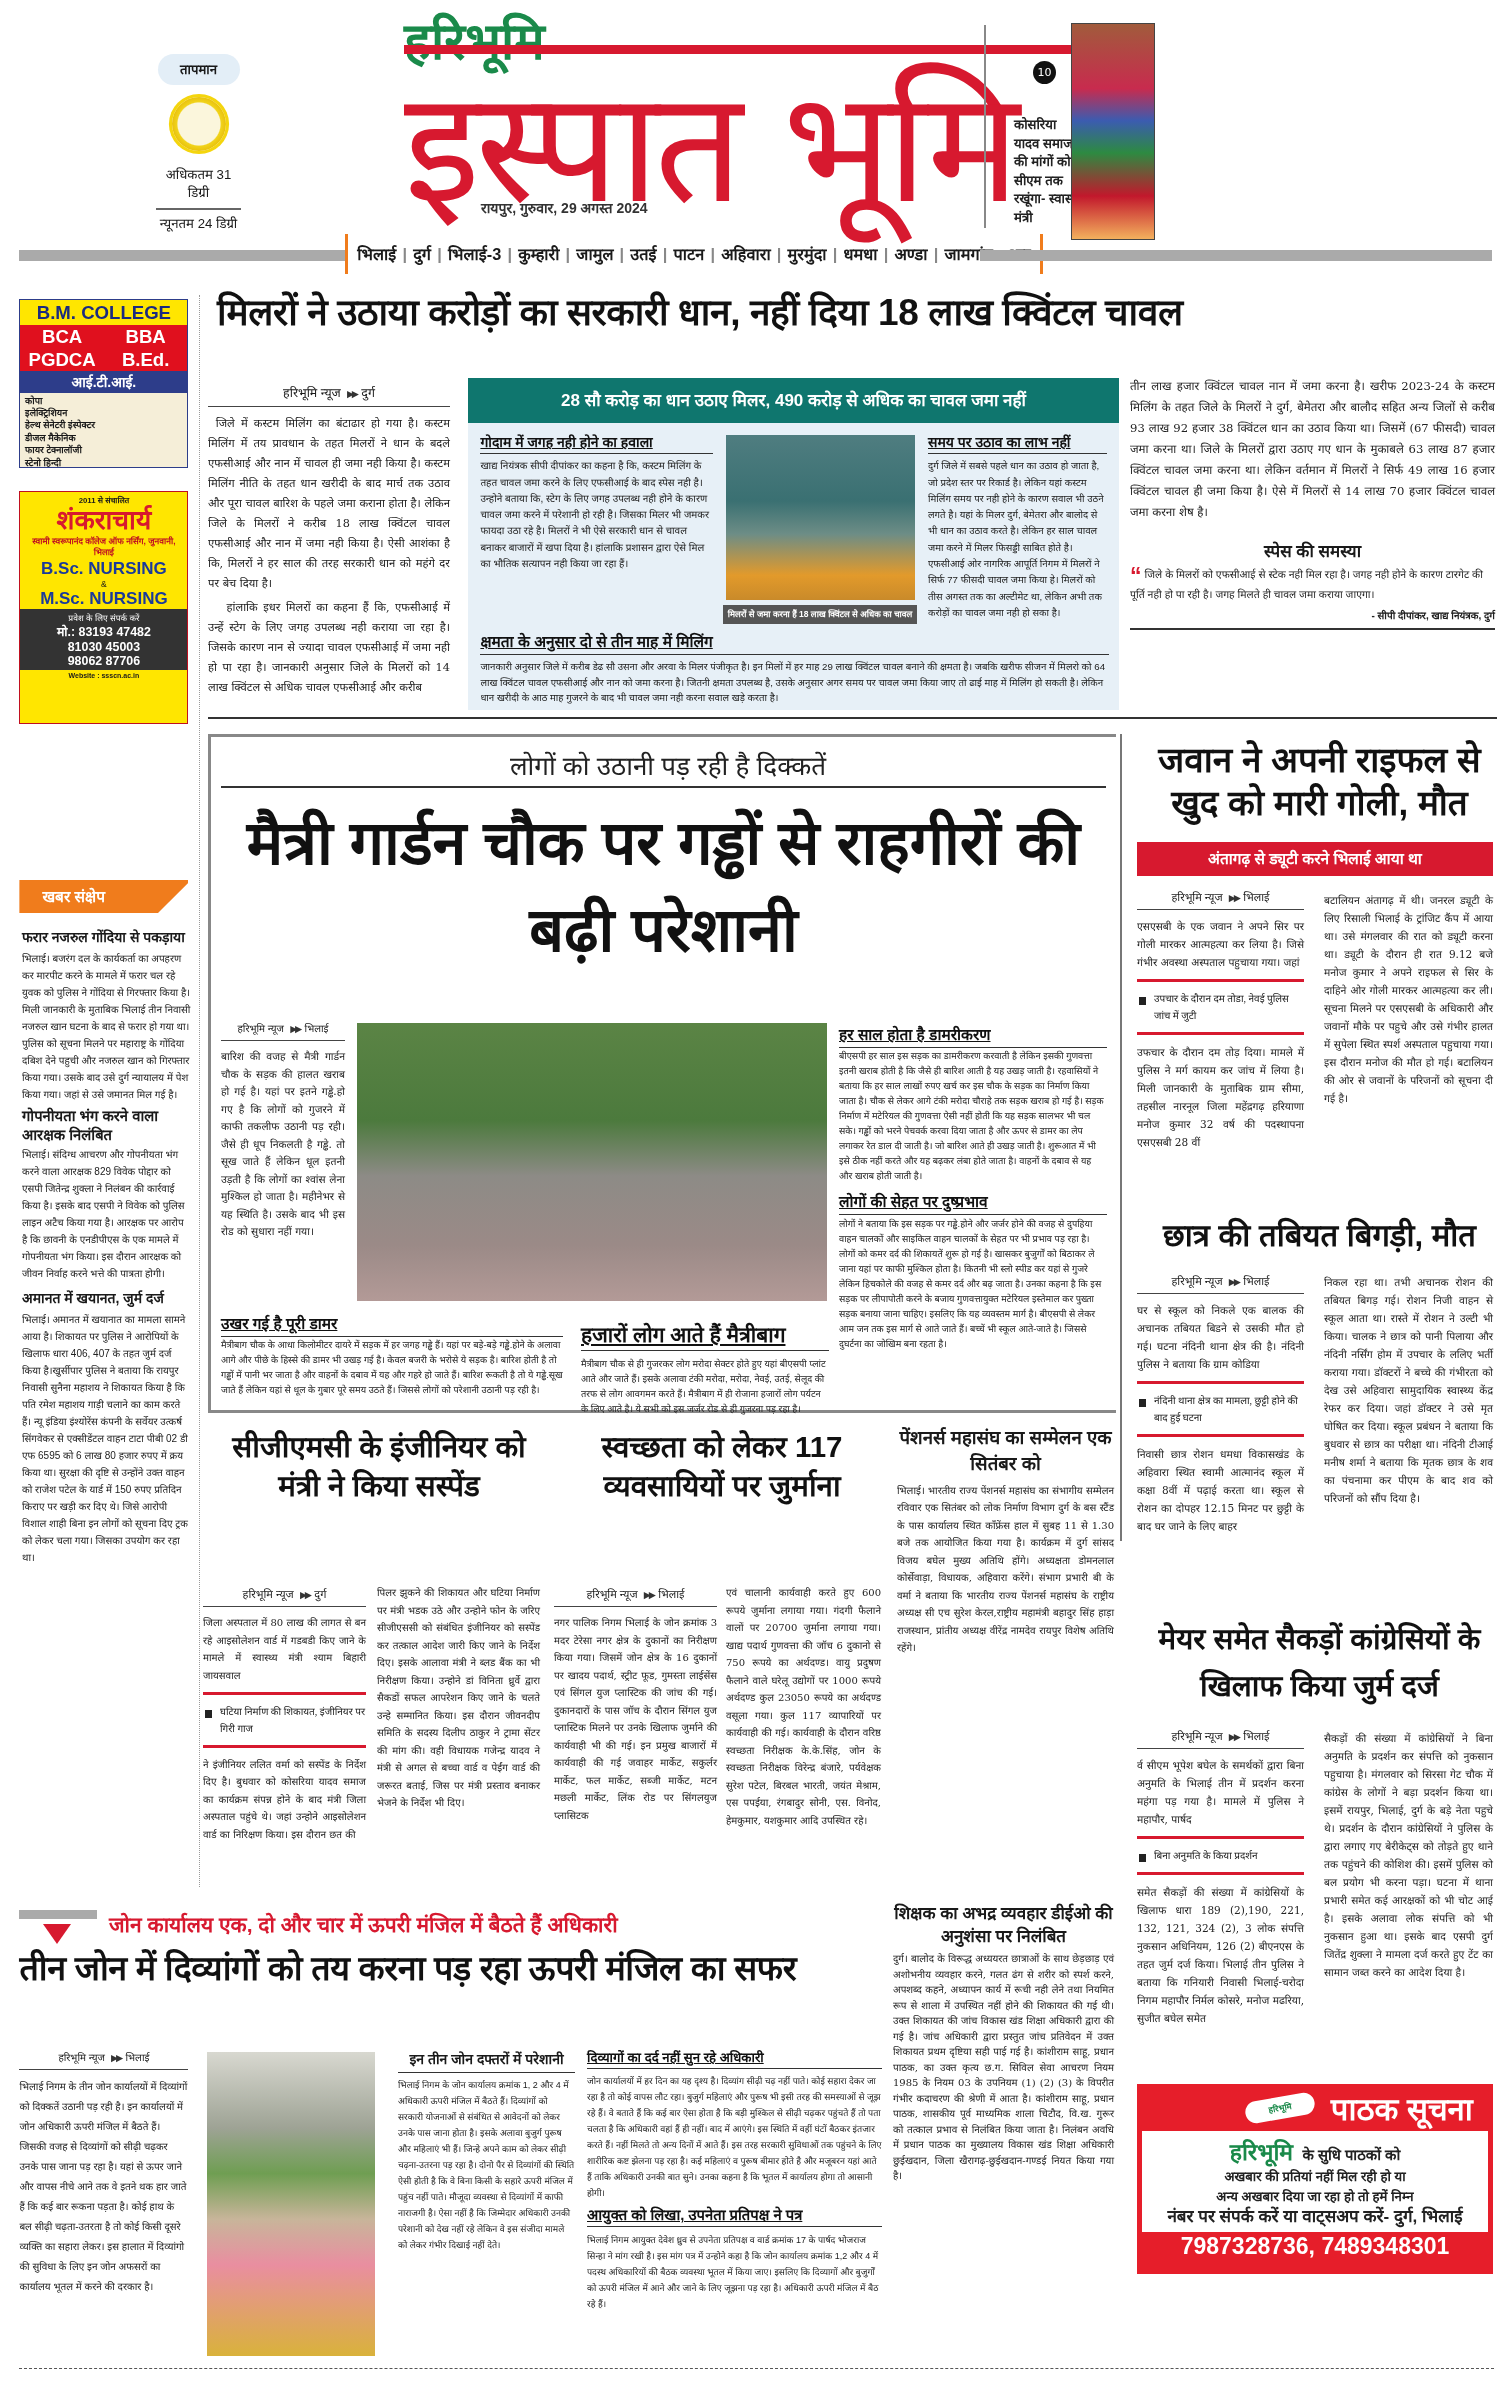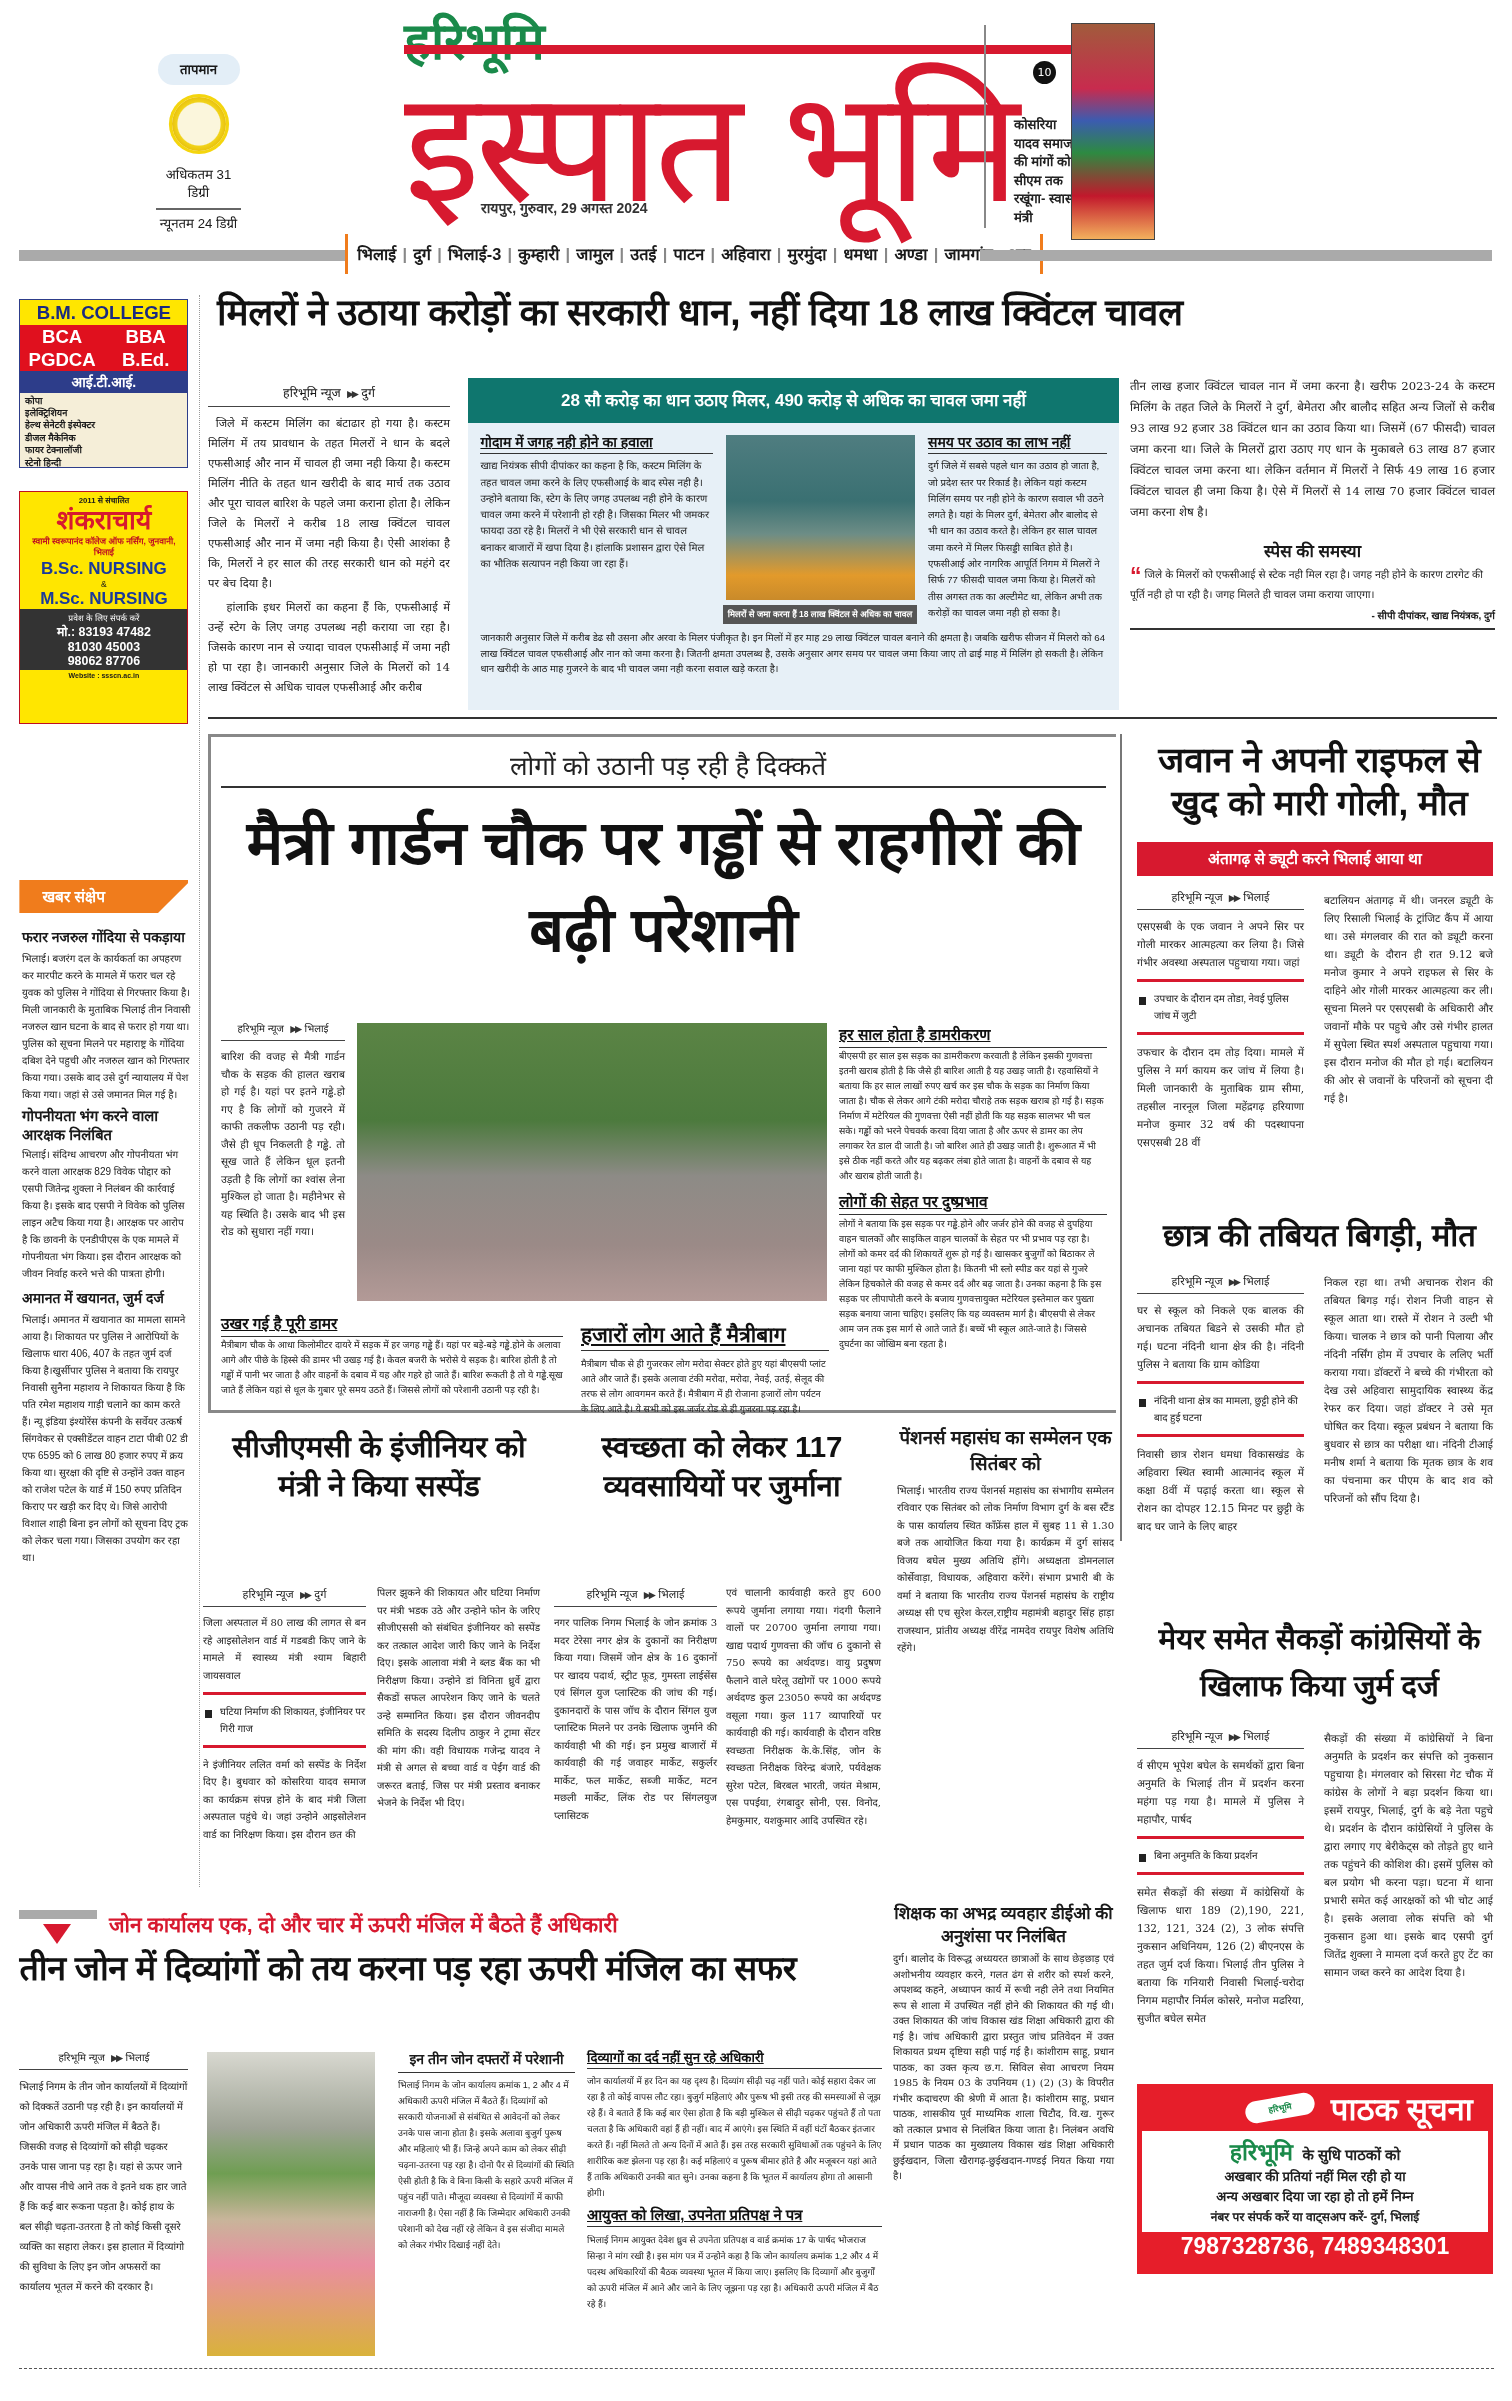--- a/index.html
+++ b/index.html
@@ -134,20 +134,21 @@
     <div class="subhead-u" style="font-size:14px">गोदाम में जगह नही होने का हवाला</div>
     <p class="body-sm" style="font-size:10px;line-height:16.3px">खाद्य नियंत्रक सीपी दीपांकर का कहना है कि, कस्टम मिलिंग के तहत चावल जमा करने के लिए एफसीआई के बाद स्पेस नही है। उन्होने बताया कि, स्टेग के लिए जगह उपलब्ध नही होने के कारण चावल जमा करने में परेशानी हो रही है। जिसका मिलर भी जमकर फायदा उठा रहे है। मिलरों ने भी ऐसे सरकारी धान से चावल बनाकर बाजारों में खपा दिया है। हांलाकि प्रशासन द्वारा ऐसे मिल का भौतिक सत्यापन नही किया जा रहा हैं।</p>
   </div>
   <div class="photo" style="position:absolute;left:258px;top:57px;width:189px;height:165px;background:linear-gradient(180deg,#4f7d80 0%,#3a7072 40%,#6d8d86 60%,#e29a2b 85%,#c98a2a 100%)"></div>
   <div style="position:absolute;left:255px;top:227px;width:194px;background:#555;color:#fff;font-family:'Liberation Sans',sans-serif;font-size:8.5px;font-weight:bold;line-height:18.6px;text-align:center;white-space:nowrap;overflow:hidden">मिलरों से जमा करना हैं 18 लाख क्विंटल से अधिक का चावल</div>
   <div style="position:absolute;left:460px;top:54px;width:179px">
     <div class="subhead-u" style="font-size:14px">समय पर उठाव का लाभ नहीं</div>
     <p class="body-sm" style="font-size:9.7px;line-height:16.3px">दुर्ग जिले में सबसे पहले धान का उठाव हो जाता है, जो प्रदेश स्तर पर रिकार्ड है। लेकिन यहां कस्टम मिलिंग समय पर नही होने के कारण सवाल भी उठने लगते है। यहां के मिलर दुर्ग, बेमेतरा और बालोद से भी धान का उठाव करते है। लेकिन हर साल चावल जमा करने में मिलर फिसड्डी साबित होते है। एफसीआई ओर नागरिक आपूर्ति निगम में मिलरों ने सिर्फ 77 फीसदी चावल जमा किया हे। मिलरों को तीस अगस्त तक का अल्टीमेट था, लेकिन अभी तक करोड़ों का चावल जमा नही हो सका है।</p>
   </div>
   <div style="position:absolute;left:12.4px;top:252px;width:629px">
+    <div class="subhead-u" style="font-size:15.5px">क्षमता के अनुसार दो से तीन माह में मिलिंग</div>
     <p class="body-sm" style="font-size:9.7px;line-height:15.5px">जानकारी अनुसार जिले में करीब डेढ सौ उसना और अरवा के मिलर पंजीकृत है। इन मिलों में हर माह 29 लाख क्विंटल चावल बनाने की क्षमता है। जबकि खरीफ सीजन में मिलरो को 64 लाख क्विंटल चावल एफसीआई और नान को जमा करना है। जितनी क्षमता उपलब्ध है, उसके अनुसार अगर समय पर चावल जमा किया जाए तो ढाई माह में मिलिंग हो सकती है। लेकिन धान खरीदी के आठ माह गुजरने के बाद भी चावल जमा नही करना सवाल खड़े करता है।</p>
   </div>
 </div>
 
 <div class="abs" style="left:1130px;top:376px;width:365px">
   <p class="body-txt" style="font-size:11.6px;line-height:21px">तीन लाख हजार क्विंटल चावल नान में जमा करना है। खरीफ 2023-24 के कस्टम मिलिंग के तहत जिले के मिलरों ने दुर्ग, बेमेतरा और बालौद सहित अन्य जिलों से करीब 93 लाख 92 हजार 38 क्विंटल धान का उठाव किया था। जिसमें (67 फीसदी) चावल जमा करना था। जिले के मिलरों द्वारा उठाए गए धान के मुकाबले 63 लाख 87 हजार क्विंटल चावल जमा करना था। लेकिन वर्तमान में मिलरों ने सिर्फ 49 लाख 16 हजार क्विंटल चावल ही जमा किया है। ऐसे में मिलरों से 14 लाख 70 हजार क्विंटल चावल जमा करना शेष है।</p>
   <div style="font-family:'Liberation Sans',sans-serif;font-weight:bold;font-size:17px;text-align:center;margin-top:15.5px">स्पेस की समस्या</div>
   <p class="body-sm" style="font-size:10.5px;line-height:18px;margin-top:3.1px"><span style="color:#d7192f;font-size:23px;font-weight:bold;vertical-align:-6.2px;margin-right:3.1px">“</span><span>जिले के मिलरों को एफसीआई से स्टेक नही मिल रहा है। जगह नही होने के कारण टारगेट की पूर्ति नही हो पा रही है। जगह मिलते ही चावल जमा कराया जाएगा।</span></p>
   <div class="body-sm" style="text-align:right;font-size:10px;font-weight:bold;margin-top:3.1px;padding-bottom:3.1px;border-bottom:2.3px solid #333">- सीपी दीपांकर, खाद्य नियंत्रक, दुर्ग</div>
 </div>
@@ -276,17 +277,17 @@
 
 <div class="abs" style="left:1137px;top:2084px;width:356px;height:190px;background:#e61e2a;padding:4.7px">
   <div style="display:flex;align-items:center;justify-content:flex-end;height:39px;padding-right:15.5px">
     <div style="width:70px;height:22px;background:#fff;border-radius:11px;transform:rotate(-10deg);margin-right:15.5px;color:#1a8a4a;font-size:8.5px;font-weight:bold;text-align:center;line-height:22px">हरिभूमि</div>
     <div style="font-family:'Liberation Sans',sans-serif;font-weight:bold;font-size:31px;color:#fff">पाठक सूचना</div>
   </div>
   <div style="background:#fff;margin-top:3.1px;padding:4.7px 6.2px;text-align:center;font-family:'Liberation Sans',sans-serif;font-weight:bold;color:#222">
     <div><span style="color:#1a8a4a;font-size:23px;margin-right:9.3px">हरिभूमि</span><span style="font-size:14.8px">के सुधि पाठकों को</span></div>
     <div style="font-size:13.2px;line-height:20px">अखबार की प्रतियां नहीं मिल रही हो या</div>
     <div style="font-size:13.2px;line-height:20px">अन्य अखबार दिया जा रहा हो तो हमें निम्न</div>
-    <div style="font-size:12px;line-height:20px">नंबर पर संपर्क करें या वाट्सअप करें- दुर्ग, भिलाई</div>
+    <div style="font-size:17px;line-height:20px">नंबर पर संपर्क करें या वाट्सअप करें- दुर्ग, भिलाई</div>
   </div>
   <div style="color:#fff;font-family:'Liberation Sans',sans-serif;font-weight:bold;font-size:23px;text-align:center;line-height:29.5px">7987328736, 7489348301</div>
 </div>
 
 
 </body></html>

